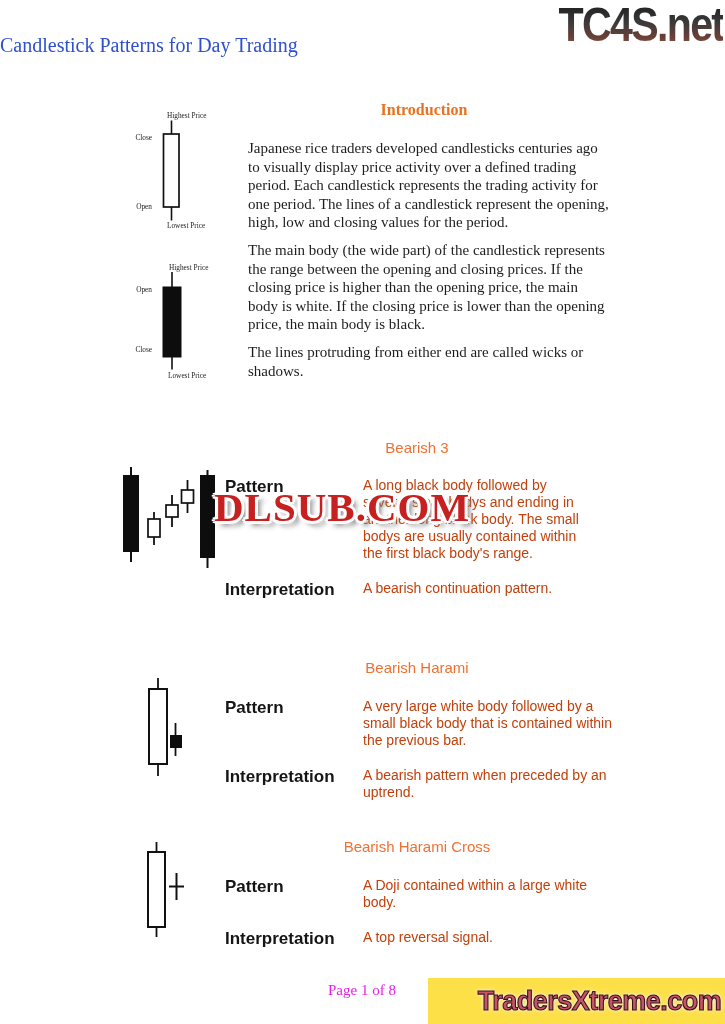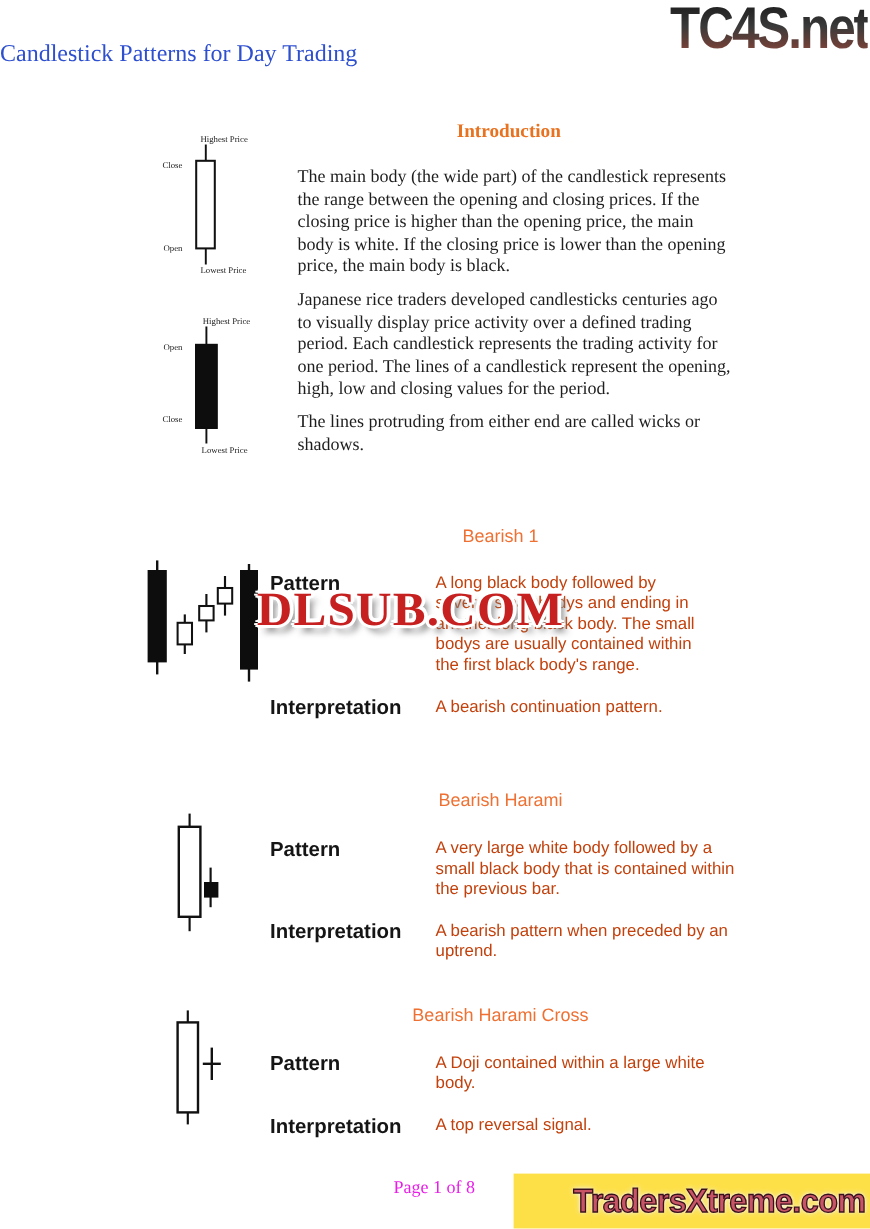--- a/index.html
+++ b/index.html
@@ -96,35 +96,35 @@
     <line x1="47" y1="16" x2="47" y2="31" stroke="#111" stroke-width="1.6"></line>
     <rect x="38" y="31" width="18" height="70" fill="#0d0d0d" stroke="#0d0d0d"></rect>
     <line x1="47" y1="101" x2="47" y2="113.5" stroke="#111" stroke-width="1.6"></line>
     <text x="27" y="36" text-anchor="end">Open</text>
     <text x="27" y="96" text-anchor="end">Close</text>
     <text x="43" y="121.5">Lowest Price</text>
   </svg>
 
   <div class="abs intro-heading">Introduction</div>
   <div class="abs intro-text">
+    <p>Japanese rice traders developed candlesticks centuries ago
+to visually display price activity over a defined trading
+period. Each candlestick represents the trading activity for
+one period. The lines of a candlestick represent the opening,
+high, low and closing values for the period.</p>
     <p>The main body (the wide part) of the candlestick represents
 the range between the opening and closing prices. If the
 closing price is higher than the opening price, the main
 body is white. If the closing price is lower than the opening
 price, the main body is black.</p>
-    <p>Japanese rice traders developed candlesticks centuries ago
-to visually display price activity over a defined trading
-period. Each candlestick represents the trading activity for
-one period. The lines of a candlestick represent the opening,
-high, low and closing values for the period.</p>
     <p>The lines protruding from either end are called wicks or
 shadows.</p>
   </div>
 
-  <div class="abs section-heading" style="top:439px;">Bearish 1</div>
+  <div class="abs section-heading" style="top:439px;">Bearish 3</div>
   <svg class="abs" style="left:115px;top:455px;" width="110" height="125" viewBox="0 0 110 125">
     <line x1="16" y1="12" x2="16" y2="107" stroke="#111" stroke-width="2"></line>
     <rect x="8" y="20" width="16" height="77" fill="#0d0d0d"></rect>
     <line x1="39" y1="57" x2="39" y2="90" stroke="#111" stroke-width="1.8"></line>
     <rect x="33" y="64" width="12" height="18" fill="#fff" stroke="#111" stroke-width="1.7"></rect>
     <line x1="57" y1="40" x2="57" y2="72" stroke="#111" stroke-width="1.8"></line>
     <rect x="51" y="50" width="12" height="12" fill="#fff" stroke="#111" stroke-width="1.7"></rect>
     <line x1="72.5" y1="25" x2="72.5" y2="58" stroke="#111" stroke-width="1.8"></line>
     <rect x="66.5" y="35" width="12" height="13" fill="#fff" stroke="#111" stroke-width="1.7"></rect>
     <line x1="92.5" y1="15" x2="92.5" y2="113" stroke="#111" stroke-width="2"></line>

